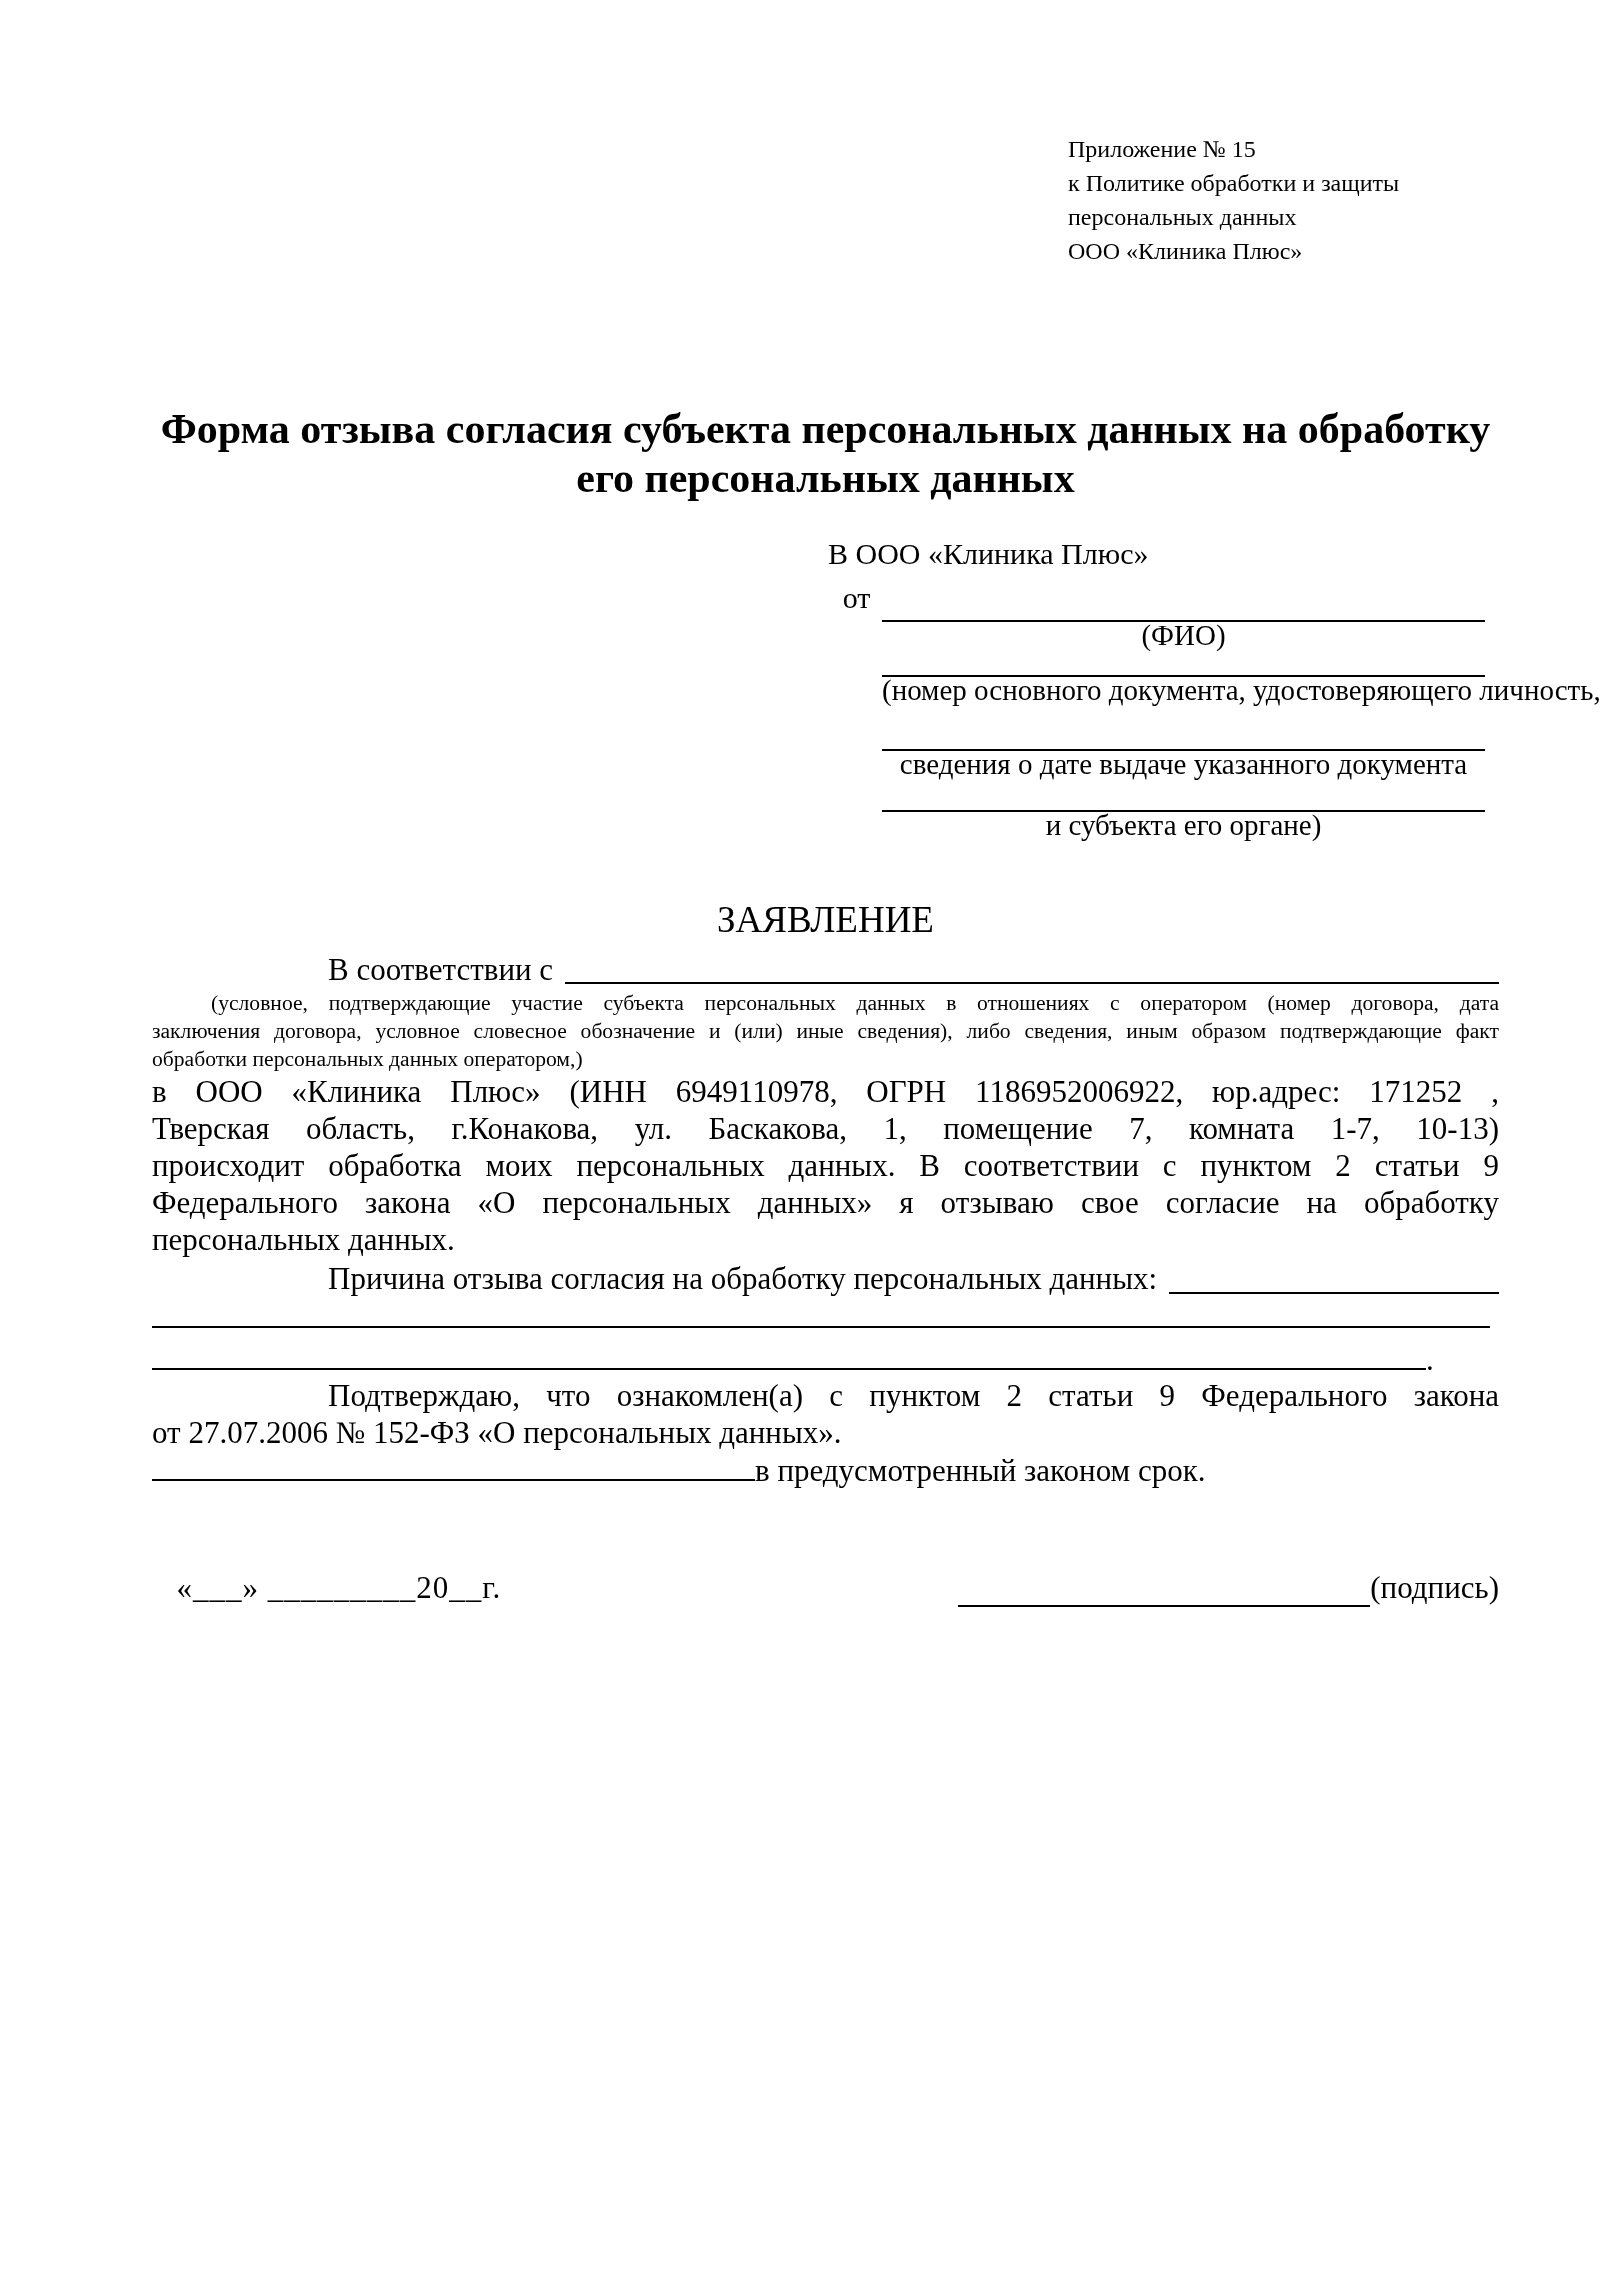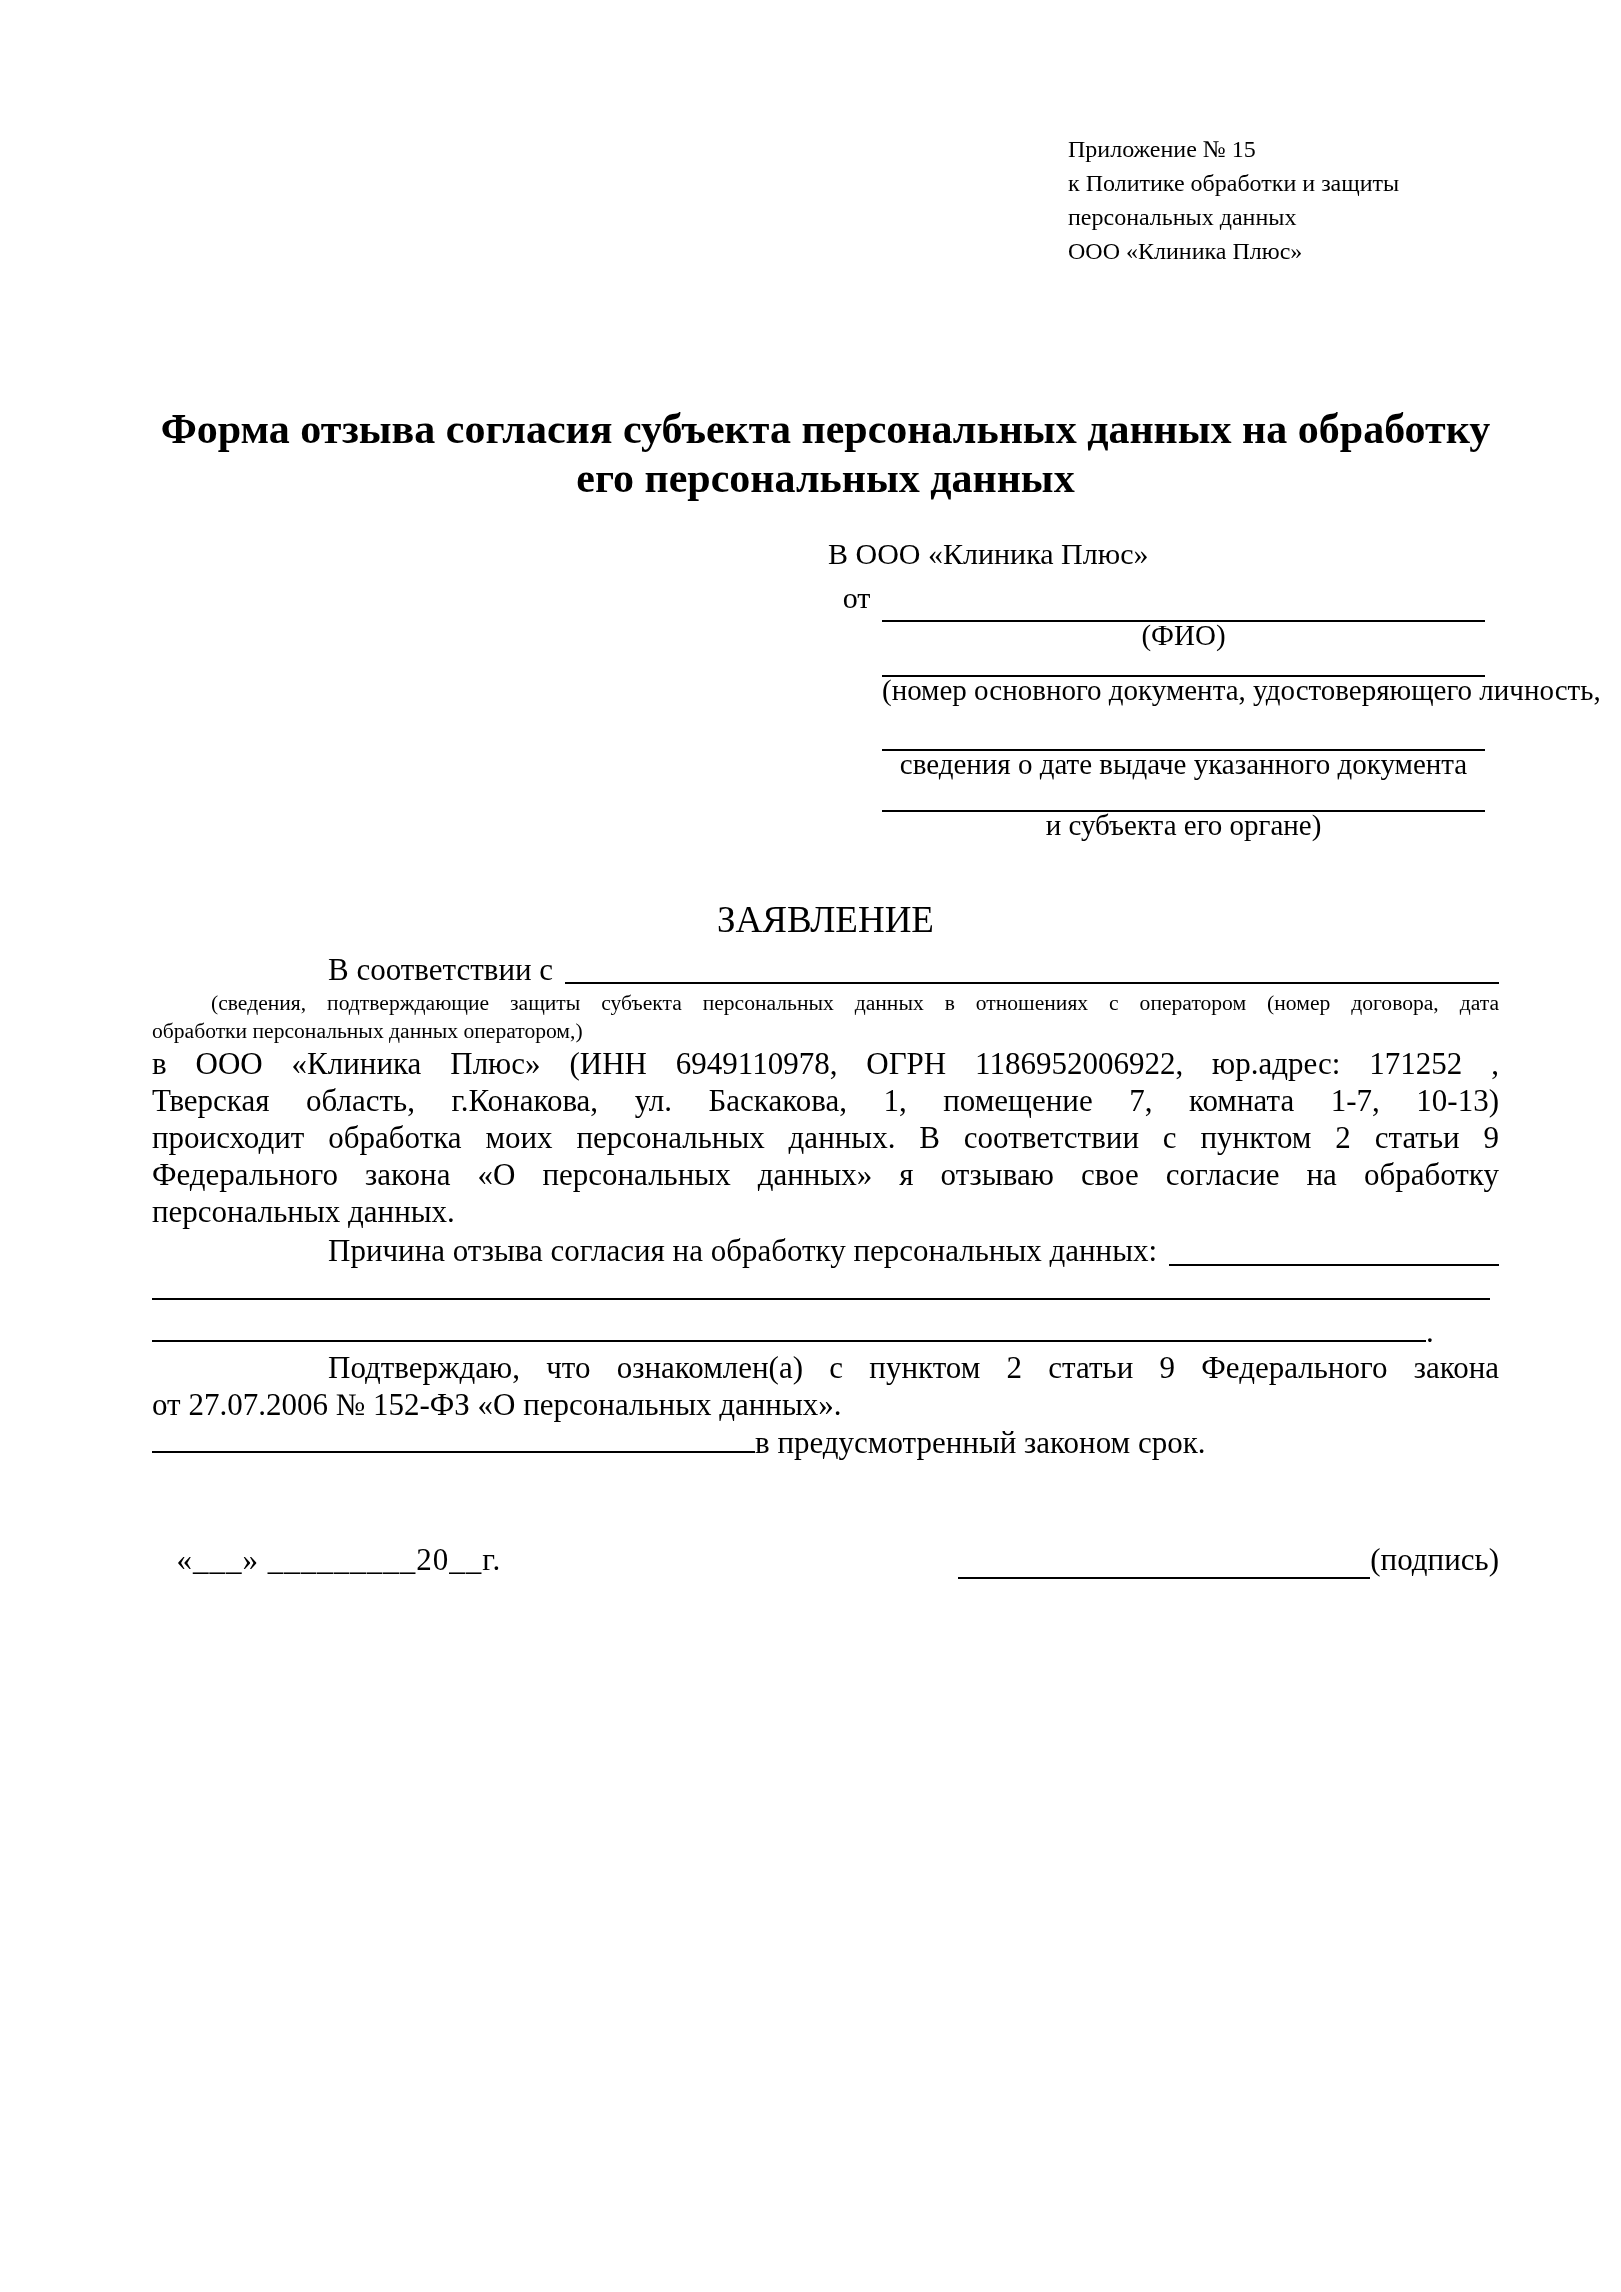--- a/index.html
+++ b/index.html
@@ -96,21 +96,22 @@
   <div class="statement-heading">ЗАЯВЛЕНИЕ</div>
 
   <div class="flex-line intro-row">
     <span class="lead-indent"></span>
     <span>В соответствии с</span>
     <span style="width:11.8px; flex:0 0 auto;"></span>
     <span class="fill"></span>
   </div>
 
   <div class="small-note">
-    <div class="jl note-indent">(сведения, подтверждающие защиты субъекта персональных данных в отношениях с оператором (номер договора, дата</div>
+    <div class="jl note-indent">(условное, подтверждающие участие субъекта персональных данных в отношениях с оператором (номер договора, дата</div>
+    <div class="jl">заключения договора, условное словесное обозначение и (или) иные сведения), либо сведения, иным образом подтверждающие факт</div>
     <div>обработки персональных данных оператором,)</div>
   </div>
 
   <div class="body-para">
     <div class="jl">в ООО «Клиника Плюс» (ИНН 6949110978, ОГРН 1186952006922, юр.адрес: 171252 ,</div>
     <div class="jl">Тверская область, г.Конакова, ул. Баскакова, 1, помещение 7, комната 1-7, 10-13)</div>
     <div class="jl">происходит обработка моих персональных данных. В соответствии с пунктом 2 статьи 9</div>
     <div class="jl">Федерального закона «О персональных данных» я отзываю свое согласие на обработку</div>
     <div>персональных данных.</div>
   </div>

